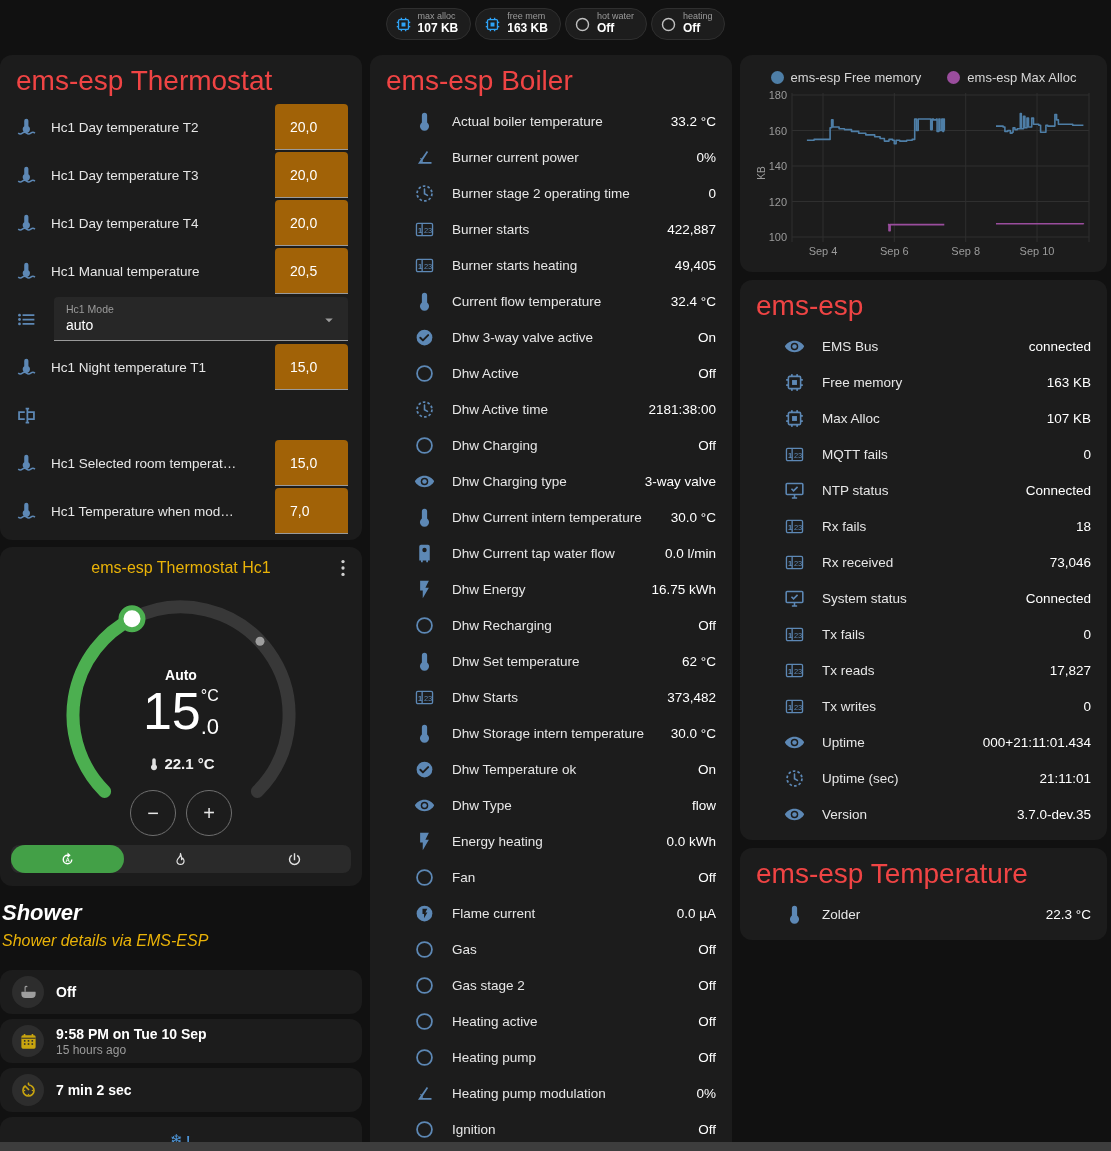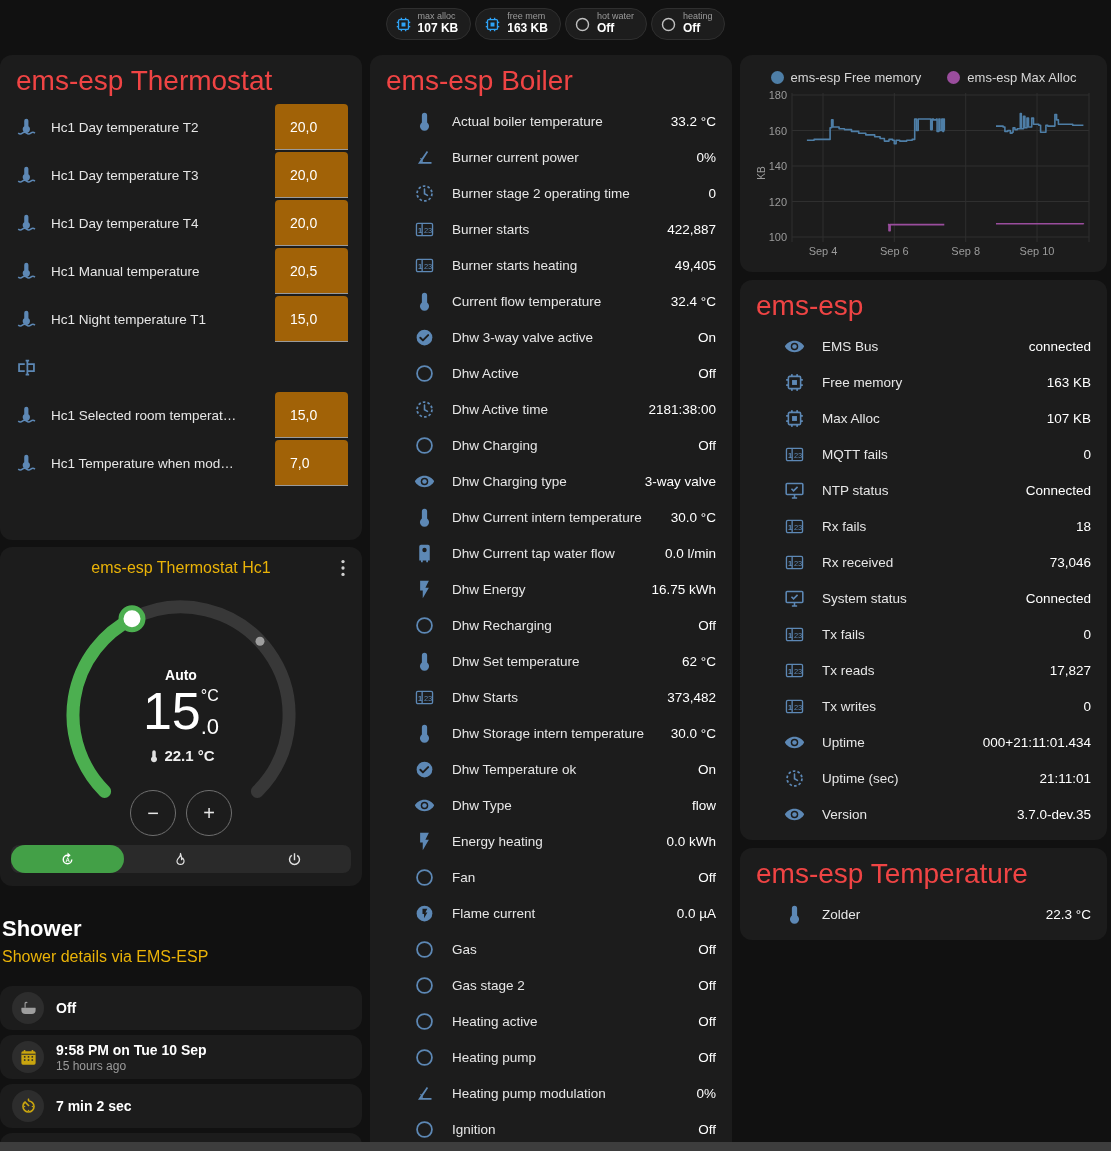--- a/index.html
+++ b/index.html
@@ -39,32 +39,32 @@
   .hc1-card{height:339px;overflow:hidden;}
   .hc1-title{position:absolute;top:12px;left:0;right:0;text-align:center;font-size:16px;font-weight:500;color:#eab308;}
   .kebab{position:absolute;top:10px;right:8px;width:22px;height:22px;color:#cfcfcf;cursor:pointer;}
   .dial-svg{position:absolute;top:28px;left:41px;}
   .dial-mode{position:absolute;top:120px;left:0;right:0;text-align:center;font-size:14px;font-weight:600;color:#fff;}
   .dial-temp{position:absolute;top:138px;left:0;right:0;display:flex;justify-content:center;align-items:flex-start;color:#fff;}
   .dial-temp .whole{font-size:52px;font-weight:400;line-height:1;}
   .dial-temp .side{display:flex;flex-direction:column;align-items:flex-start;margin-top:2px;}
   .dial-temp .unit{font-size:16px;font-weight:500;}
   .dial-temp .frac{font-size:22px;font-weight:400;margin-top:9px;}
-  .dial-cur{position:absolute;top:200px;left:0;right:0;display:flex;justify-content:center;align-items:center;
+  .dial-cur{position:absolute;top:208px;left:0;right:0;display:flex;justify-content:center;align-items:center;
             gap:3px;font-size:15px;font-weight:bold;color:#f0f0f0;}
   .dial-cur .ic{width:14px;height:14px;color:#e0e0e0;}
   .stepper{position:absolute;top:243px;left:0;right:0;display:flex;justify-content:center;gap:10px;}
   .step-btn{width:44px;height:44px;border-radius:50%;border:1px solid #6f6f6f;display:flex;align-items:center;
             justify-content:center;font-size:20px;color:#e6e6e6;cursor:pointer;background:transparent;}
   .modebar{position:absolute;left:11px;right:11px;top:298px;height:28px;background:#2a2a2a;border-radius:8px;display:flex;}
   .seg{flex:1;display:flex;align-items:center;justify-content:center;color:#e0e0e0;cursor:pointer;}
   .seg .ic{width:17px;height:17px;color:inherit;}
   .seg.active{background:#43a047;border-radius:14px;color:#fff;}
   
-  .shower-head{margin:30px 2px 0;}
+  .shower-head{margin:14px 2px 0;font-style:italic;}
   .shower-title{font-size:22px;font-weight:bold;color:#fff;line-height:26px;}
   .shower-sub{font-size:16px;color:#eab308;margin-top:6px;margin-bottom:20px;}
   .tile{background:#1c1c1c;border-radius:12px;height:44px;display:flex;align-items:center;
         padding:0 12px;margin-bottom:5px;cursor:pointer;}
   .tile-ic{width:32px;height:32px;border-radius:50%;background:#2d2d2d;display:flex;align-items:center;
            justify-content:center;margin-right:12px;flex:none;}
   .tile-ic .ic{width:19px;height:19px;}
   .tile-title{font-size:14px;font-weight:bold;color:#fff;line-height:16px;}
   .tile-sub{font-size:12px;color:#9b9b9b;line-height:14px;}
   .tile-center{justify-content:center;height:44px;}
@@ -202,20 +202,37 @@
                   <path d="M2.5 18.4c1.6 1.3 3.2 1.3 4.8 0s3.2-1.3 4.8 0 3.2 1.3 4.8 0 3.2-1.3 4.8 0" fill="none" stroke="currentColor" stroke-width="1.7"></path>
                 </svg>
               </span>
               <span class="trow-label">Hc1 Manual temperature</span>
               <div class="numbox">20,5</div>
             </div>
           </div>
         <div class="trow">
           <span class="ic">
               <svg viewBox="0 0 24 24" fill="currentColor">
+                <path d="M7.5 6H21v2H7.5V6Zm0 5H21v2H7.5v-2Zm0 5H21v2H7.5v-2Z"></path>
+                <circle cx="4" cy="7" r="1.6"></circle>
+                <circle cx="4" cy="12" r="1.6"></circle>
+                <circle cx="4" cy="17" r="1.6"></circle>
+              </svg>
+            </span>
+          <div class="field">
+            <span class="field-label">Hc1 Mode</span>
+            <span class="field-value">auto</span>
+            <span class="caret"><svg viewBox="0 0 24 24" fill="currentColor">
+                  <path d="M7 10l5 5 5-5Z"></path>
+                </svg></span>
+          </div>
+        </div>
+        <div class="trow">
+          <span class="ic">
+              <svg viewBox="0 0 24 24" fill="currentColor">
                 <path d="M14.2 10.6V4.4a2.4 2.4 0 0 0-4.8 0v6.2a4.2 4.2 0 1 0 4.8 0Z"></path>
                 <path d="M2.5 18.4c1.6 1.3 3.2 1.3 4.8 0s3.2-1.3 4.8 0 3.2 1.3 4.8 0 3.2-1.3 4.8 0" fill="none" stroke="currentColor" stroke-width="1.7"></path>
               </svg>
             </span>
           <span class="trow-label">Hc1 Night temperature T1</span>
           <div class="numbox">15,0</div>
         </div>
         <div class="trow">
           <span class="ic">
               <svg viewBox="0 0 24 24" fill="currentColor">

